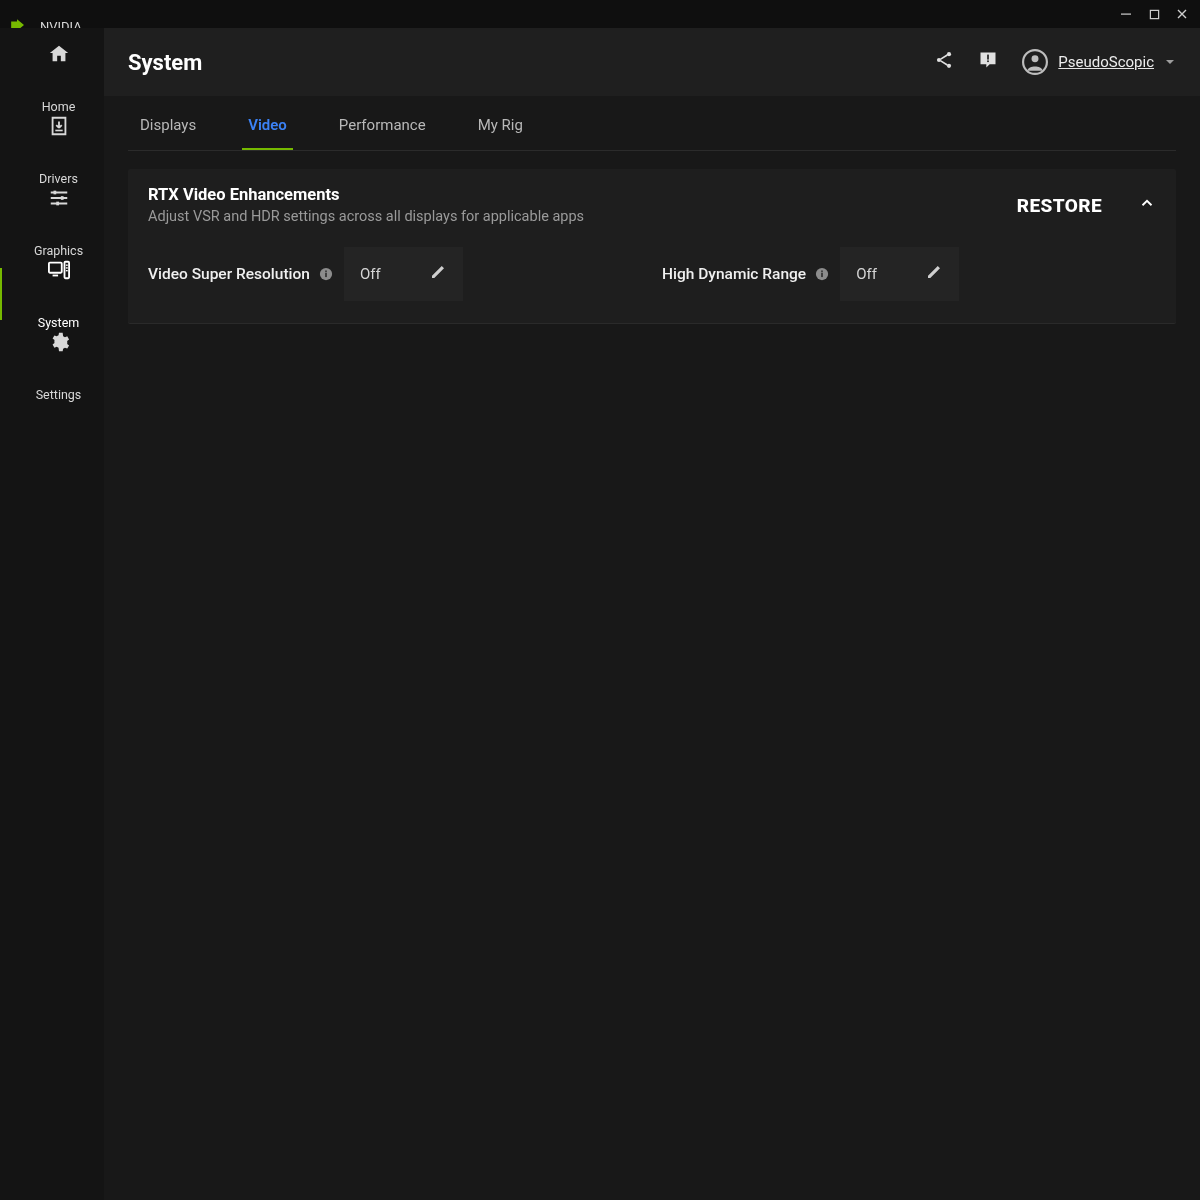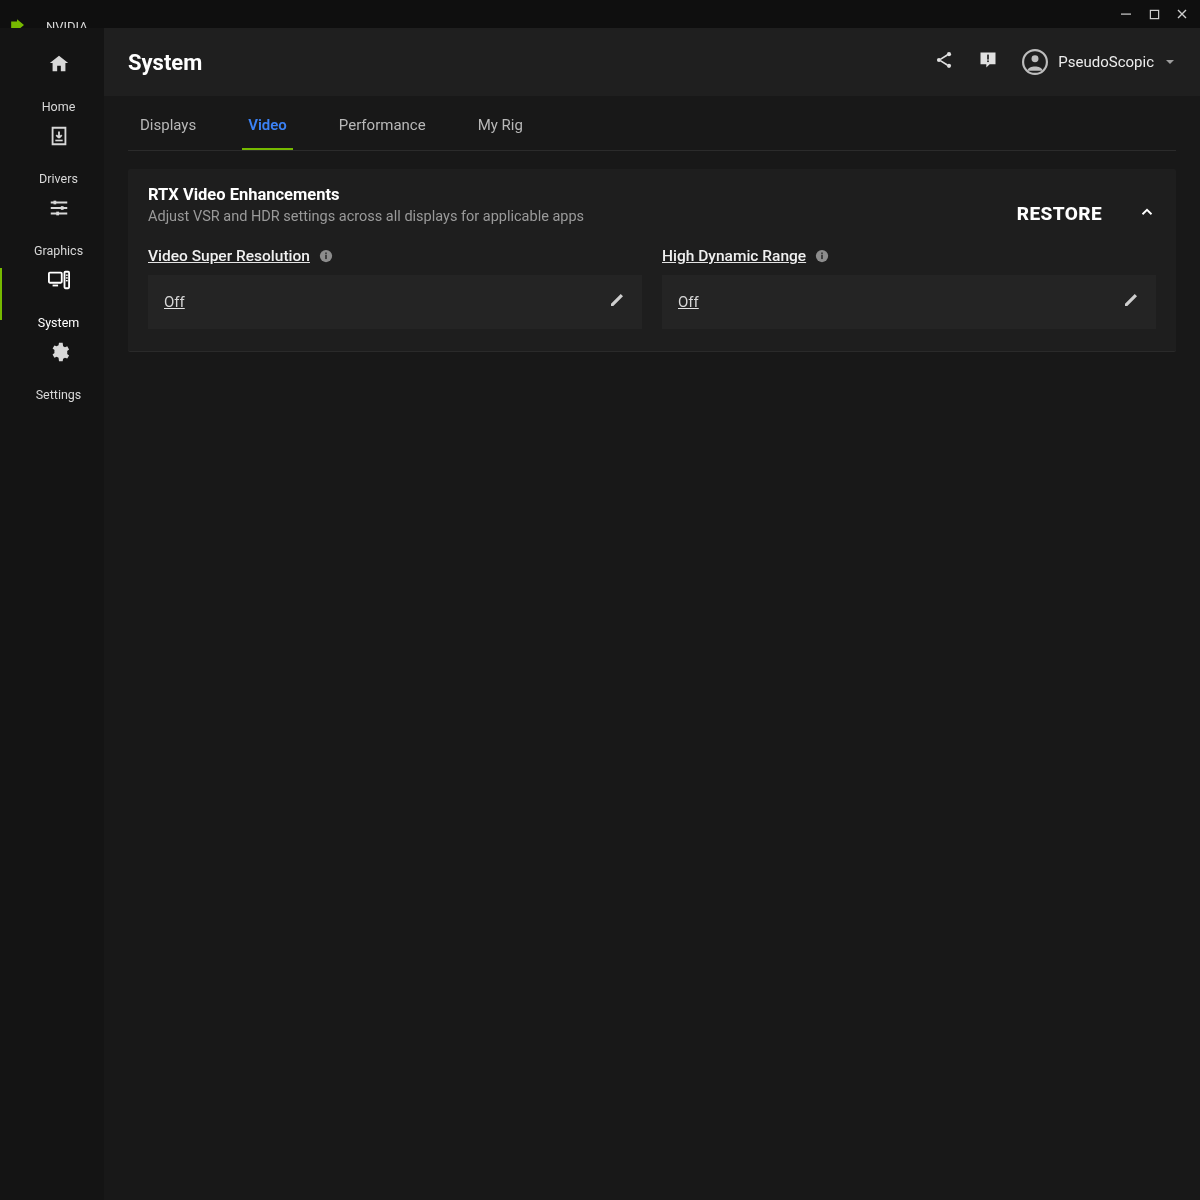--- a/index.html
+++ b/index.html
@@ -1,71 +1,71 @@
 <!DOCTYPE html>
 <html><head>
 <meta charset="utf-8">
 <style>
   * { margin: 0; padding: 0; box-sizing: border-box; font-family: -apple-system, BlinkMacSystemFont, "Segoe UI", Roboto, Arial, sans-serif; }
   html, body { width: 1200px; height: 1200px; overflow: hidden; }
   body { background: #0f0f0f; color: #e4e4e4; display: flex; flex-direction: column; }
 
   
   .titlebar { height: 28px; background: #0f0f0f; display: flex; align-items: center; padding: 0 4px 0 10px; font-size: 13px; color: #d7d7d7; }
-  .titlebar .tb-left { display: flex; align-items: center; gap: 22px; margin-top: 24px; }
+  .titlebar .tb-left { display: flex; align-items: center; gap: 16px; margin-top: 24px; }
   .titlebar .tb-spacer { flex: 1; }
   .titlebar .tb-btn { width: 28px; height: 24px; display: flex; align-items: center; justify-content: center; color: #cfcfcf; }
   .nv-logo { width: 14px; height: 12px; }
 
   
   .app-body { flex: 1; display: flex; min-height: 0; }
 
   
   .sidebar { width: 104px; background: #141414; display: flex; flex-direction: column; padding-top: 14px; }
-  .side-item { display: flex; flex-direction: column; align-items: center; justify-content: flex-end; height: 72px; gap: 23px; color: #d8d8d8; font-size: 12.5px; position: relative; cursor: pointer; padding-left: 13px; }
+  .side-item { display: flex; flex-direction: column; align-items: center; justify-content: space-between; height: 72px; gap: 23px; color: #d8d8d8; font-size: 12.5px; position: relative; cursor: pointer; padding-left: 13px; }
   .side-item.active::before { content: ""; position: absolute; left: 0; top: 10px; bottom: 10px; width: 2px; background: #76b900; }
   .side-item .icon { width: 24px; height: 24px; display: flex; align-items: center; justify-content: center; }
   .side-item svg { fill: #d8d8d8; }
   .side-item.active svg { fill: #ffffff; }
   .side-item.active { color: #ffffff; }
 
   
   .main { flex: 1; display: flex; flex-direction: column; min-width: 0; }
 
   .header { height: 68px; background: #1f1f1f; display: flex; align-items: center; padding: 0 24px 0 24px; }
   .header h1 { font-size: 22px; font-weight: 700; color: #ffffff; }
   .header .h-spacer { flex: 1; }
   .header .h-icon { width: 36px; height: 36px; display:flex; align-items:center; justify-content:center; margin-left: 8px; cursor:pointer; }
   .header .h-icon svg { fill: #e0e0e0; }
-  .header .user { display:flex; align-items:center; gap:10px; margin-left: 16px; cursor:pointer; }
+  .header .user { display:flex; align-items:center; gap:10px; margin-left: 16px; cursor:pointer;text-decoration:underline; }
   .header .user .avatar { width: 26px; height:26px; }
   .header .user .avatar svg { fill:#bdbdbd; }
   .header .user .name { font-size: 15px; color:#ededed; }
   .header .user .caret svg { fill:#9e9e9e; }
 
   .content { flex:1; background:#181818; padding: 0 24px 24px 24px; overflow:auto; }
 
   .tabs { display:flex; gap: 40px; border-bottom: 1px solid #2b2b2b; padding-top: 4px; margin: 0 0 18px 0; padding-left: 6px; }
   .tab { padding: 16px 6px 14px 6px; font-size: 15px; color:#b8b8b8; cursor:pointer; border-bottom: 2px solid transparent; }
   .tab.active { color:#3b82f6; font-weight:600; border-bottom-color:#76b900; }
 
   .section-title { font-size: 17px; font-weight:700; color:#ffffff; margin: 18px 0 18px 0; }
 
   .panel { background:#1e1e1e; border-radius: 2px; border-bottom: 1px solid #2a2a2a; }
-  .panel-head { display:flex; align-items:flex-end; padding: 16px 20px; gap: 16px; }
+  .panel-head { display:flex; align-items:center; padding: 16px 20px; gap: 16px; }
   .panel-head .ph-left { display:flex; flex-direction:column; gap:4px; }
   .panel-head .ph-title { font-size:16.5px; font-weight:700; color:#ffffff; }
   .panel-head .ph-sub { font-size:14.5px; color:#9a9a9a; }
   .panel-head .ph-spacer { flex:1; }
   .panel-head .restore { font-size: 19px; font-weight:800; letter-spacing: 0.4px; color:#ffffff; cursor:pointer; }
   .panel-head .collapse svg { fill:#ffffff; }
   .panel-head .collapse { margin-left: 20px; cursor:pointer; }
 
   .panel-body { padding: 6px 20px 22px 20px; display:flex; gap: 20px; }
-  .setting-col { flex:1; display:flex; flex-direction:column; gap:10px;text-decoration:underline; }
+  .setting-col { flex:1; display:flex; flex-direction:row; gap:10px; }
   .setting-label-row { display:flex; align-items:center; gap:8px; }
   .setting-label { font-size:15.5px; color:#f0f0f0; font-weight:500; }
   .info-icon { width:16px; height:16px; display:flex; align-items:center; justify-content:center;}
   .info-icon svg { fill:#8c8c8c; }
   .setting-field { background:#242424; height:54px; display:flex; align-items:center; padding: 0 16px; justify-content: space-between; cursor:pointer;gap:48px;}
   .setting-value { font-size:15px; color:#d6d6d6; }
   .edit-icon svg { fill:#cfcfcf; }
 
 </style>
 </head>

